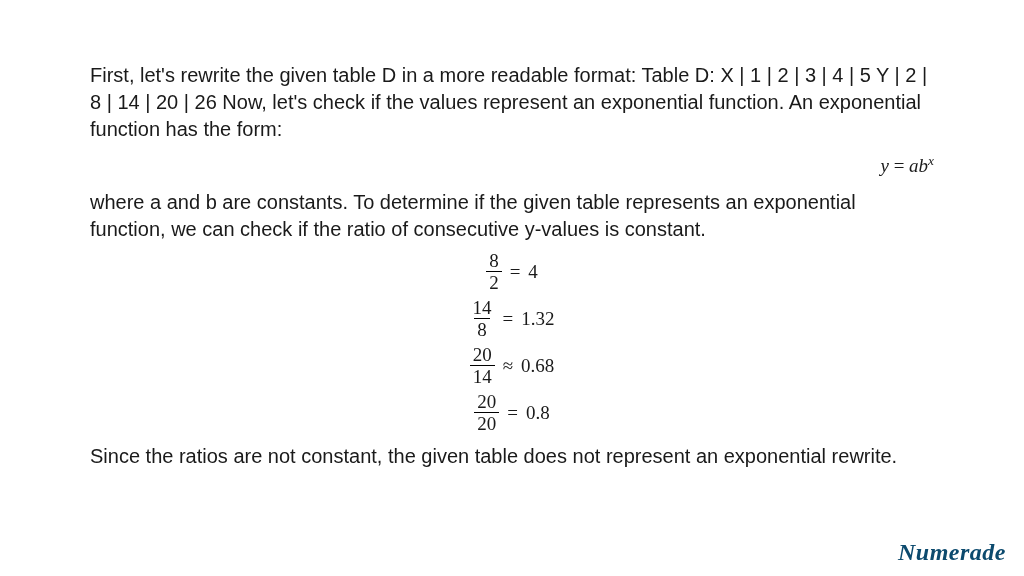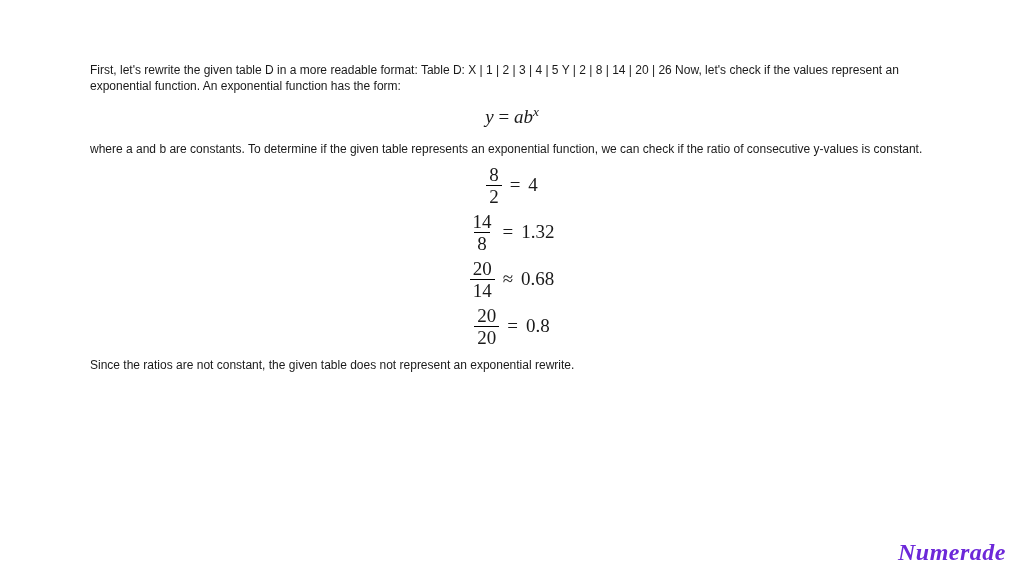--- a/index.html
+++ b/index.html
@@ -6,26 +6,26 @@
   body {
     width: 1024px;
     height: 576px;
     background: #ffffff;
     font-family: Arial, Helvetica, sans-serif;
     color: #1a1a1a;
     position: relative;
     padding: 62px 90px 0 90px;
   }
   .para {
-    font-size: 12px;
+    font-size: 20px;
     line-height: 1.35;
     margin-bottom: 8px;
   }
   .equation-center {
-    text-align: center;
+    text-align: right;
     font-family: "Times New Roman", Georgia, serif;
     font-size: 19px;
     margin: 10px 0 12px 0;
   }
   .equation-center .ital { font-style: italic; }
   .equation-center sup { font-size: 0.7em; font-style: italic; }
   .ratios {
     display: flex;
     flex-direction: column;
     align-items: center;
@@ -47,21 +47,21 @@
   }
   .frac .num { padding: 0 3px 1px 3px; }
   .frac .den { border-top: 1px solid #000; padding: 1px 3px 0 3px; }
   .brand {
     position: absolute;
     bottom: 10px;
     right: 18px;
     font-family: "Comic Sans MS", "Segoe Script", cursive;
     font-size: 24px;
     font-weight: 600;
-    color: #6d28d9;
+    color: #0c4a6e;
     font-style: italic;
     letter-spacing: 0.5px;
   }
 </style>
 </head>
 <body>
 
 <div class="para">First, let's rewrite the given table D in a more readable format: Table D: X | 1 | 2 | 3 | 4 | 5 Y | 2 | 8 | 14 | 20 | 26 Now, let's check if the values represent an exponential function. An exponential function has the form:</div>
 
 <div class="equation-center">

